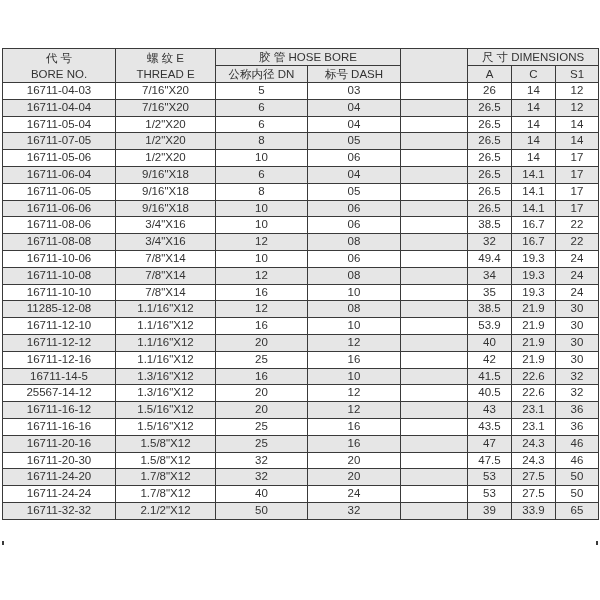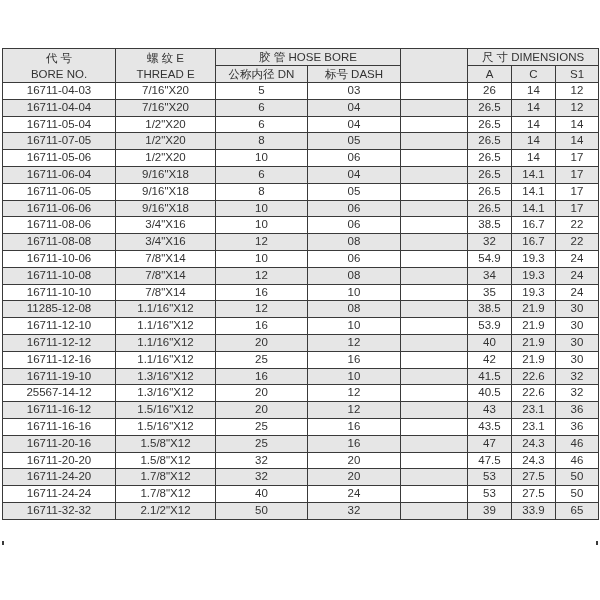--- a/index.html
+++ b/index.html
@@ -151,21 +151,21 @@
           <td>32</td>
           <td>16.7</td>
           <td>22</td>
         </tr>
         <tr class="plain">
           <td>16711-10-06</td>
           <td>7/8"X14</td>
           <td>10</td>
           <td>06</td>
           <td></td>
-          <td>54.9</td>
+          <td>49.4</td>
           <td>19.3</td>
           <td>24</td>
         </tr>
         <tr class="shade">
           <td>16711-10-08</td>
           <td>7/8"X14</td>
           <td>12</td>
           <td>08</td>
           <td></td>
           <td>34</td>
@@ -216,21 +216,21 @@
           <td>16711-12-16</td>
           <td>1.1/16"X12</td>
           <td>25</td>
           <td>16</td>
           <td></td>
           <td>42</td>
           <td>21.9</td>
           <td>30</td>
         </tr>
         <tr class="shade">
-          <td>16711-19-10</td>
+          <td>16711-14-5</td>
           <td>1.3/16"X12</td>
           <td>16</td>
           <td>10</td>
           <td></td>
           <td>41.5</td>
           <td>22.6</td>
           <td>32</td>
         </tr>
         <tr class="plain">
           <td>25567-14-12</td>
@@ -266,21 +266,21 @@
           <td>16711-20-16</td>
           <td>1.5/8"X12</td>
           <td>25</td>
           <td>16</td>
           <td></td>
           <td>47</td>
           <td>24.3</td>
           <td>46</td>
         </tr>
         <tr class="plain">
-          <td>16711-20-20</td>
+          <td>16711-20-30</td>
           <td>1.5/8"X12</td>
           <td>32</td>
           <td>20</td>
           <td></td>
           <td>47.5</td>
           <td>24.3</td>
           <td>46</td>
         </tr>
         <tr class="shade">
           <td>16711-24-20</td>

